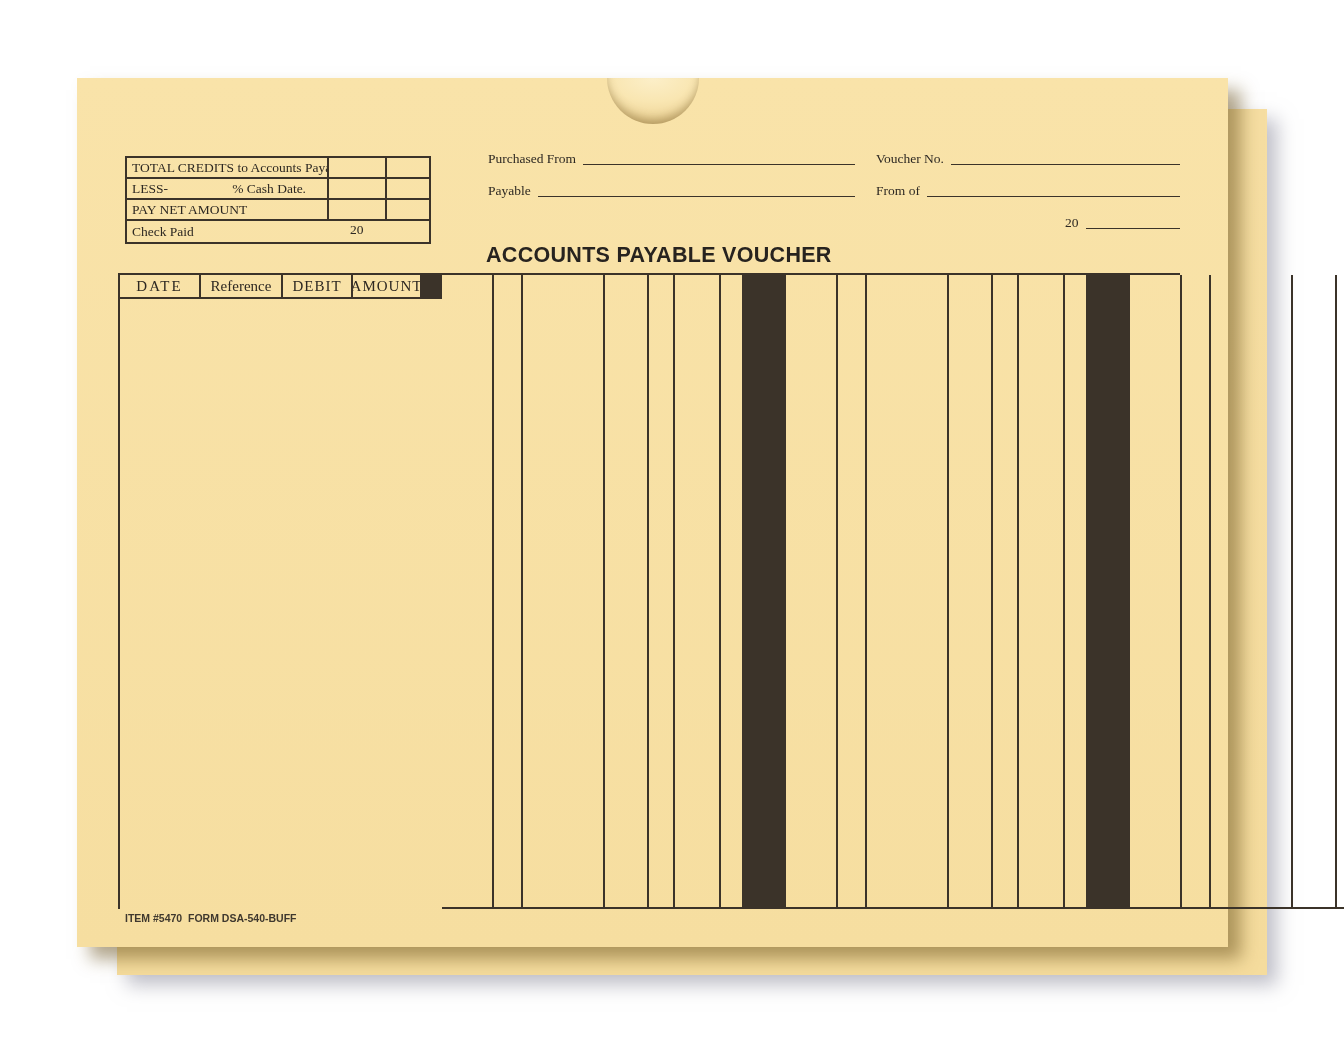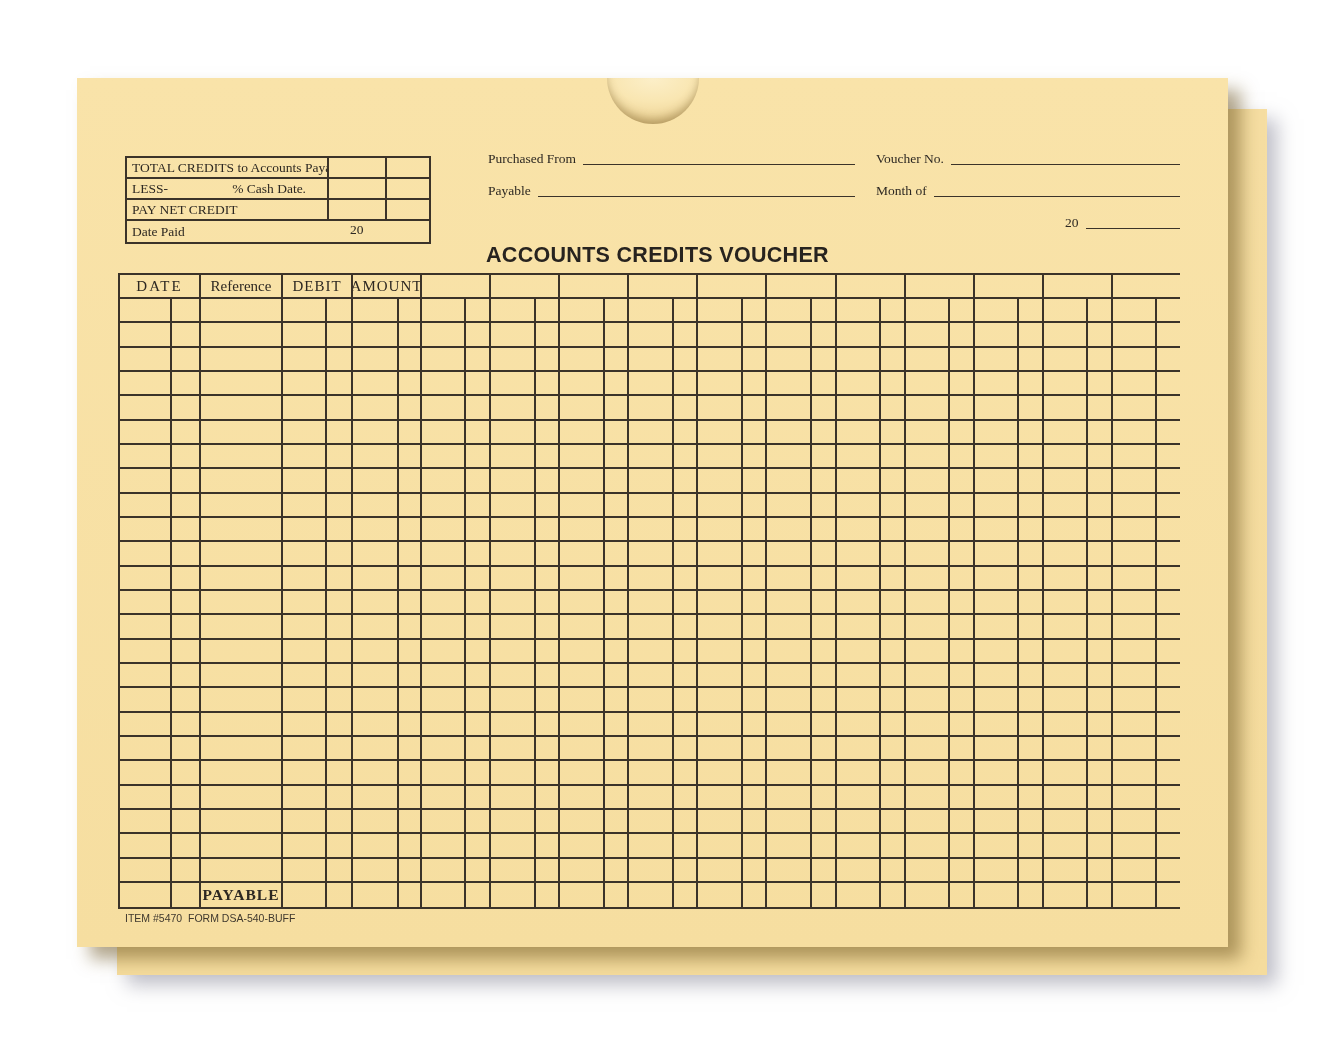--- a/index.html
+++ b/index.html
@@ -53,21 +53,21 @@
   .voucher-title{
     position:absolute;left:409px;top:165px;
     font-family:"Liberation Sans", sans-serif;font-weight:bold;
     font-size:21.5px;letter-spacing:.3px;color:#27231F;white-space:nowrap;
   }
 
   
   .voucher-grid{
     position:absolute;left:41px;top:195px;width:1062px;height:636px;
     border-top:2px solid var(--line);border-left:2px solid var(--line);
-    display:flex;flex-direction:column;
+    display:flex;flex-direction:row;
   }
   .grid-row{display:flex;border-bottom:2px solid var(--line);min-height:0;}
   .header-row{height:24px;flex:none;font-size:15px;}
   .body-row{flex:1;}
   .totals-row{height:26px;flex:none;}
   .hcell{border-right:2px solid var(--line);display:flex;align-items:center;justify-content:center;overflow:hidden;white-space:nowrap;}
   .hcell:last-child{border-right:none;}
   .hcell.flexcol{flex:1;}
   .h-date{letter-spacing:2px;}
   .h-debit,.h-credit{letter-spacing:1px;}
@@ -75,21 +75,21 @@
   .splitcol{flex:1;display:flex;border-right:2px solid var(--line);}
   .splitcol:last-child{border-right:none;}
   .splitcol .sub{height:100%;}
   .splitcol .wide{flex:45;border-right:2px solid var(--line);}
   .splitcol .narrow{flex:24;}
   .totals-cell{display:flex;align-items:center;justify-content:center;
     font-weight:bold;font-size:15.5px;letter-spacing:1px;}
 
   .footer-note{
     position:absolute;left:48px;top:834px;
-    font-family:"Liberation Sans", sans-serif;font-size:10.5px;font-weight:400;
+    font-family:"Liberation Sans", sans-serif;font-size:10.5px;font-weight:700;
     color:#3F382E;white-space:pre;
   }
 </style>
 </head>
 <body>
 
 <div class="stage">
 
   <div class="env-back"></div>
 
@@ -105,52 +105,52 @@
       </div>
       <div class="s-row">
         <div class="s-label less">
           <span>LESS-</span>
           <span class="cash-disc">% Cash Date.</span>
         </div>
         <div class="s-cell c1"></div>
         <div class="s-cell c2"></div>
       </div>
       <div class="s-row">
-        <div class="s-label">PAY NET CREDIT</div>
+        <div class="s-label">PAY NET AMOUNT</div>
         <div class="s-cell c1"></div>
         <div class="s-cell c2"></div>
       </div>
       <div class="s-row">
-        <div class="s-label">Date Paid</div>
+        <div class="s-label">Check Paid</div>
         <span class="year">20</span>
       </div>
     </div>
 
     <div class="field" style="left:411px;top:73px;width:367px">
       <span class="f-label">Purchased From</span>
       <span class="f-line"></span>
     </div>
     <div class="field" style="left:799px;top:73px;width:304px">
       <span class="f-label">Voucher No.</span>
       <span class="f-line"></span>
     </div>
     <div class="field" style="left:411px;top:105px;width:367px">
       <span class="f-label">Payable</span>
       <span class="f-line"></span>
     </div>
     <div class="field" style="left:799px;top:105px;width:304px">
-      <span class="f-label">Month of</span>
+      <span class="f-label">From of</span>
       <span class="f-line"></span>
     </div>
     <div class="field" style="left:988px;top:137px;width:115px">
       <span class="f-label">20</span>
       <span class="f-line"></span>
     </div>
 
-    <div class="voucher-title">ACCOUNTS CREDITS VOUCHER</div>
+    <div class="voucher-title">ACCOUNTS PAYABLE VOUCHER</div>
 
     <div class="voucher-grid">
         <div class="grid-row header-row">
           <div class="hcell h-date" style="width: 81px; flex: 0 0 auto;">DATE</div>
           <div class="hcell h-reference" style="width: 82px; flex: 0 0 auto;">Reference</div>
           <div class="hcell h-debit" style="width: 70px; flex: 0 0 auto;">DEBIT</div>
           <div class="hcell h-credit" style="width: 69px; flex: 0 0 auto;">AMOUNT</div>
           <div class="hcell flexcol"></div>
           <div class="hcell flexcol"></div>
           <div class="hcell flexcol"></div>

